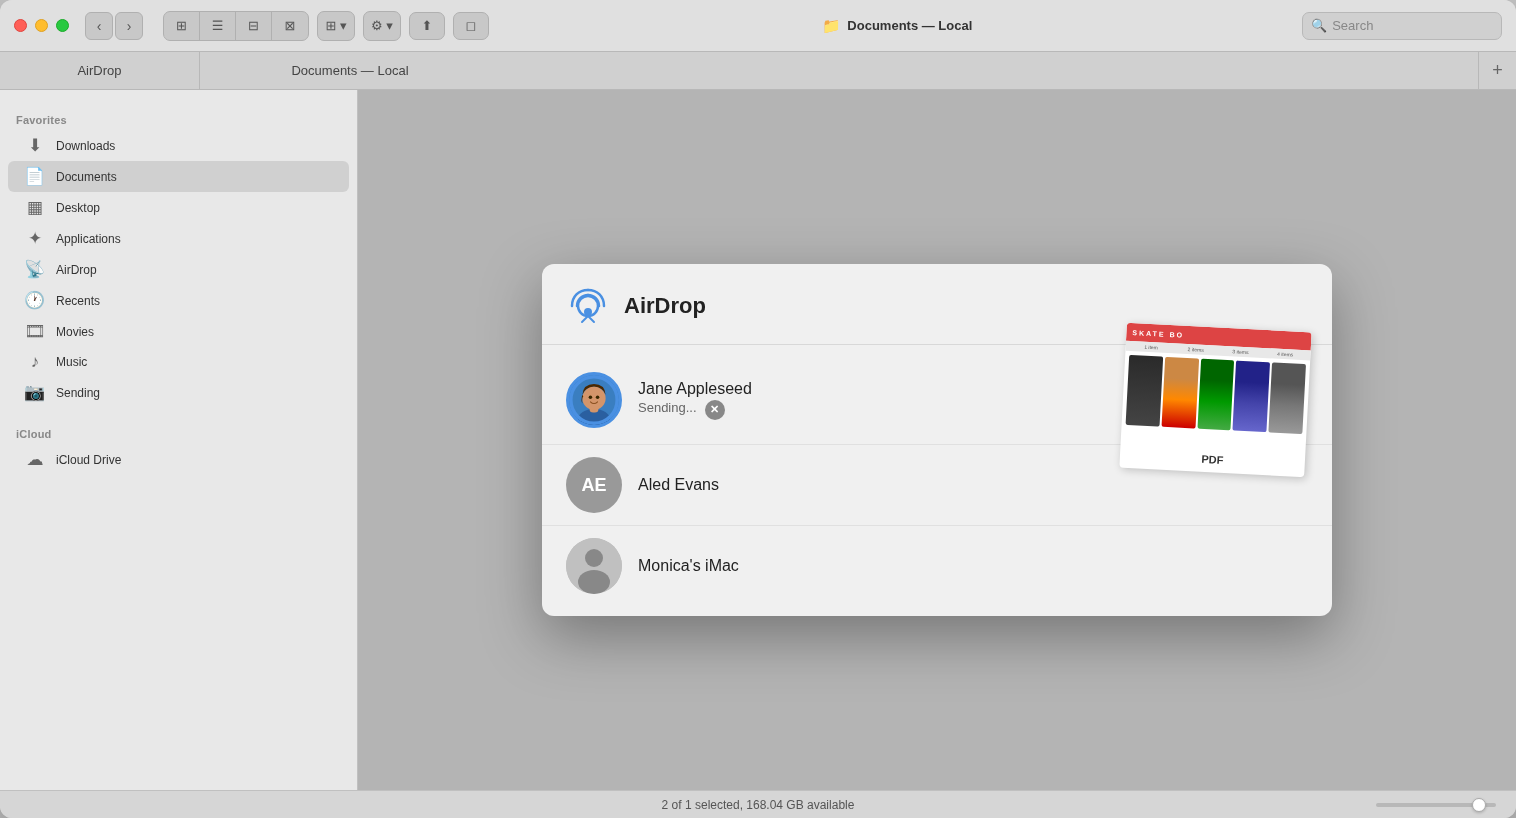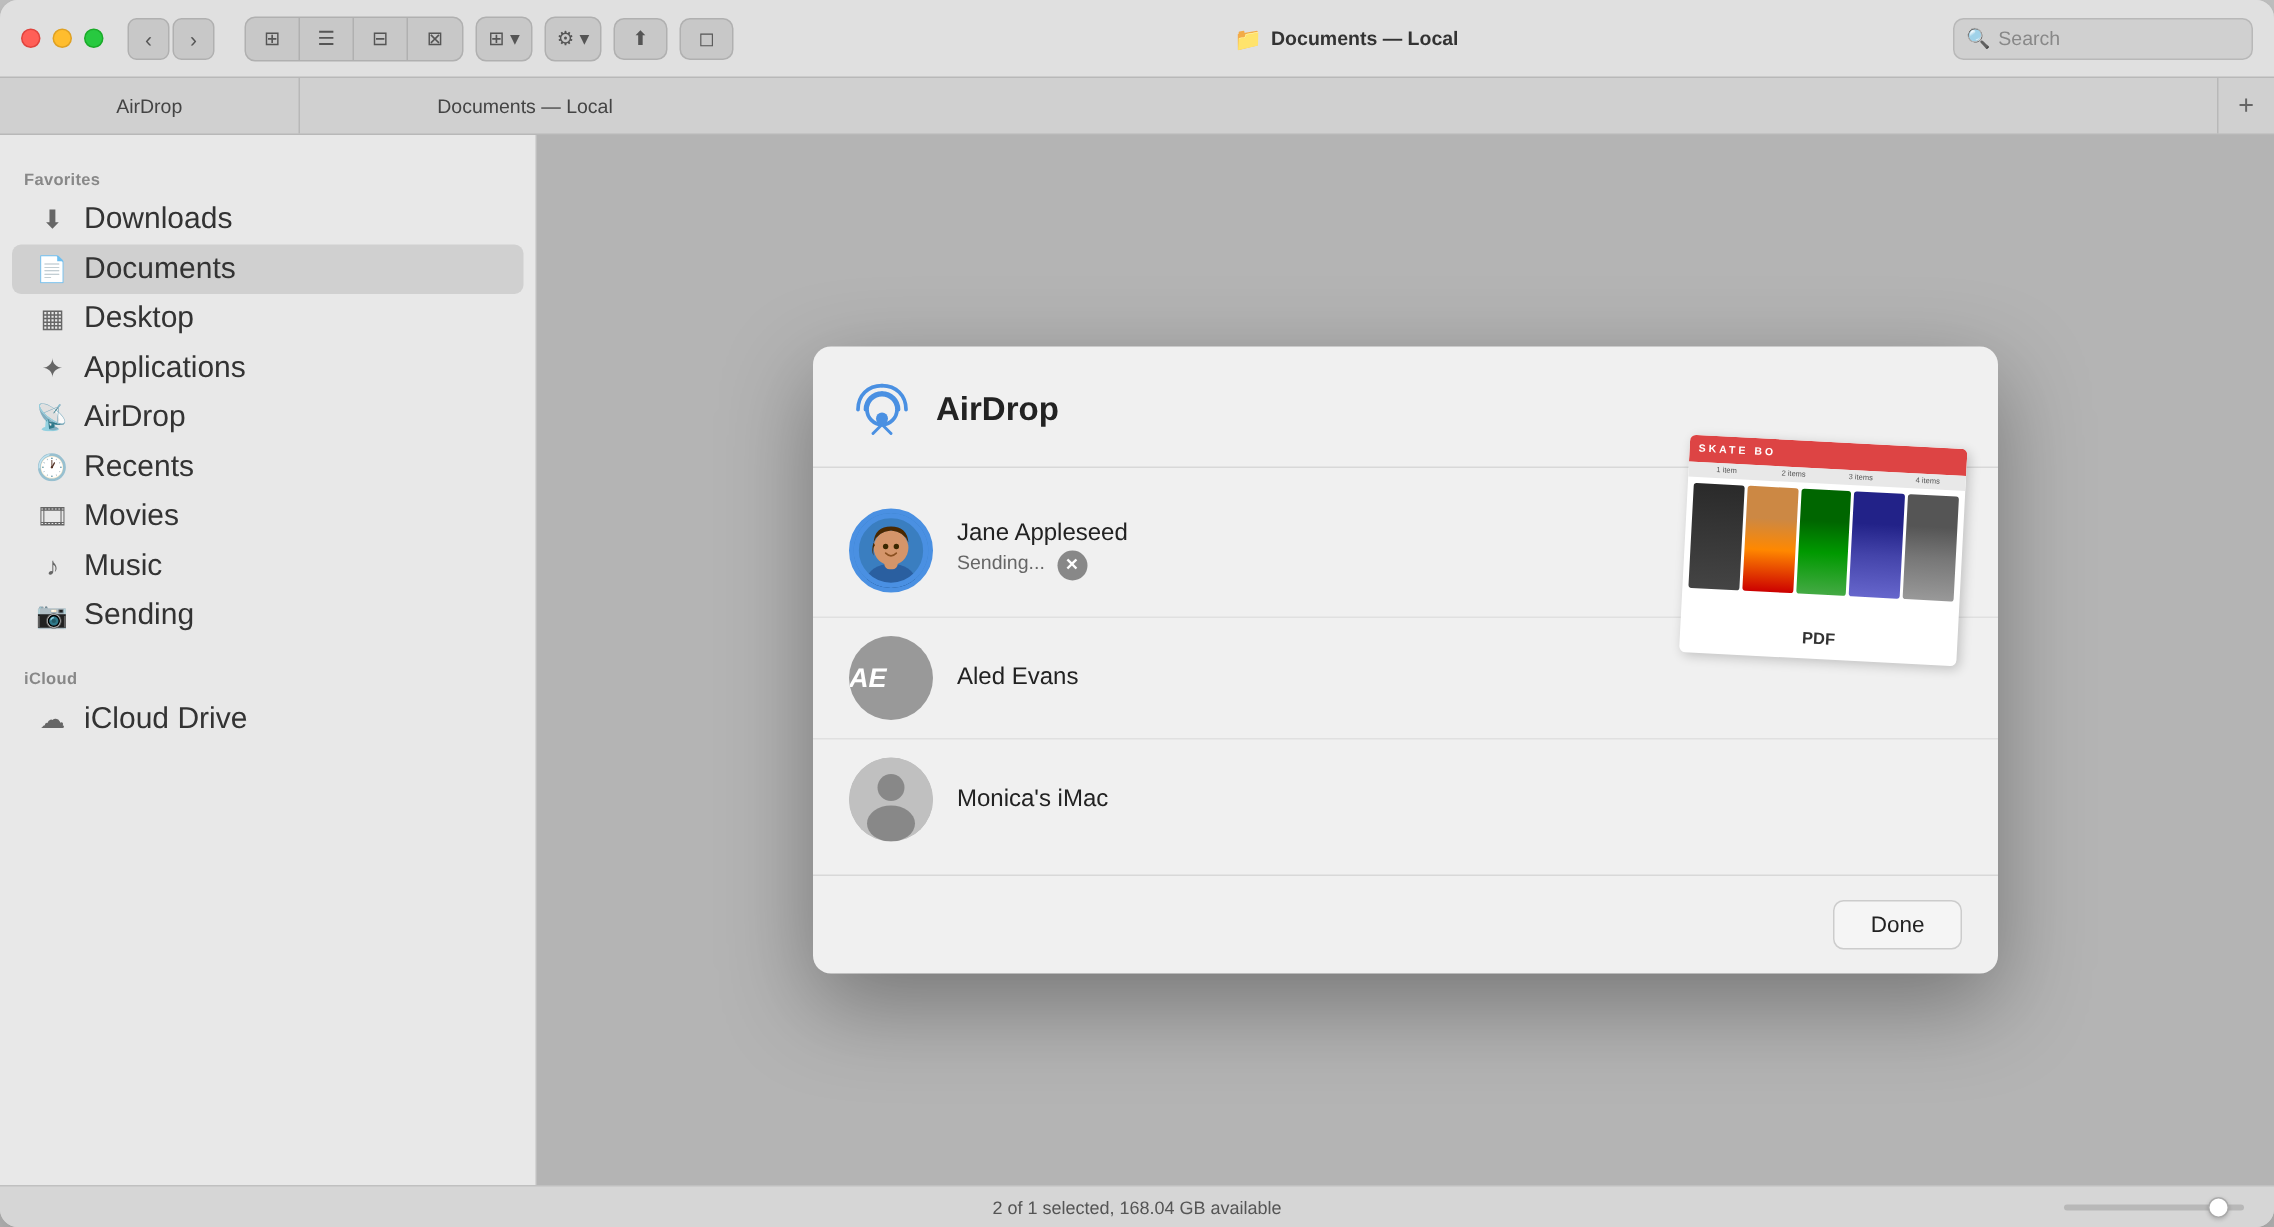--- a/index.html
+++ b/index.html
@@ -235,21 +235,21 @@
 
     .sidebar-icon {
       font-size: 17px;
       color: #666;
       width: 22px;
       text-align: center;
       flex-shrink: 0;
     }
 
     .sidebar-item-text {
-      font-size: 20px;
+      font-size: 12px;
       font-weight: 400;
     }
 
     .sidebar-item.active .sidebar-item-text {
       font-weight: 400;
     }
 
     
     .content-area {
       flex: 1;
@@ -330,24 +330,23 @@
     }
 
     .avatar {
       width: 56px;
       height: 56px;
       border-radius: 50%;
       flex-shrink: 0;
       overflow: hidden;
       display: flex;
       align-items: center;
-      justify-content: flex-start;
+      justify-content: center;
       font-size: 18px;
       font-weight: 600;
-      font-style: italic;
     }
 
     .avatar-jane {
       background: #4a90e2;
       border: 3px solid #4a90e2;
     }
 
     .avatar-ae {
       background: #999;
       color: white;
@@ -730,23 +729,20 @@
                   <ellipse cx="28" cy="44" rx="16" ry="12" fill="#888"></ellipse>
                 </svg>
               </div>
               <div class="recipient-info">
                 <span class="recipient-name">Monica's iMac</span>
               </div>
             </div>
 
           </div>
 
-          <div class="dialog-footer">
-            <button class="done-btn">Done</button>
-          </div>
 
         </div>
       </div>
     </div>
   </div>
 
   <div class="status-bar">
     <span>2 of 1 selected, 168.04 GB available</span>
     <div class="status-slider">
       <div class="slider-container">

